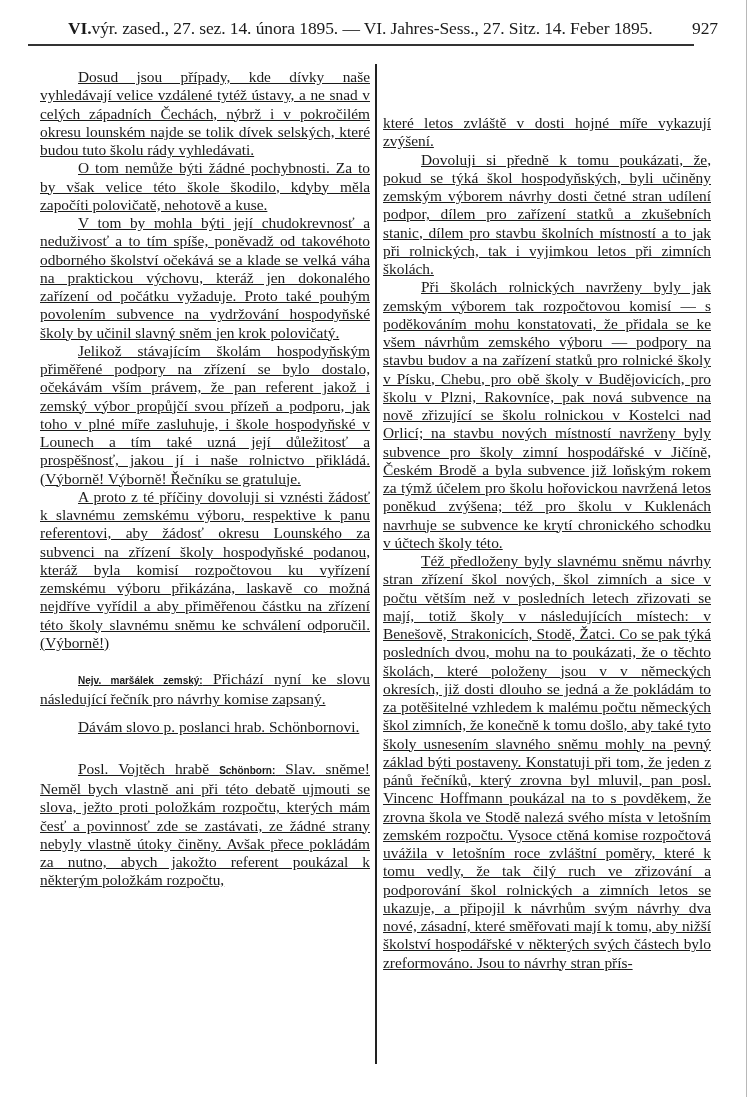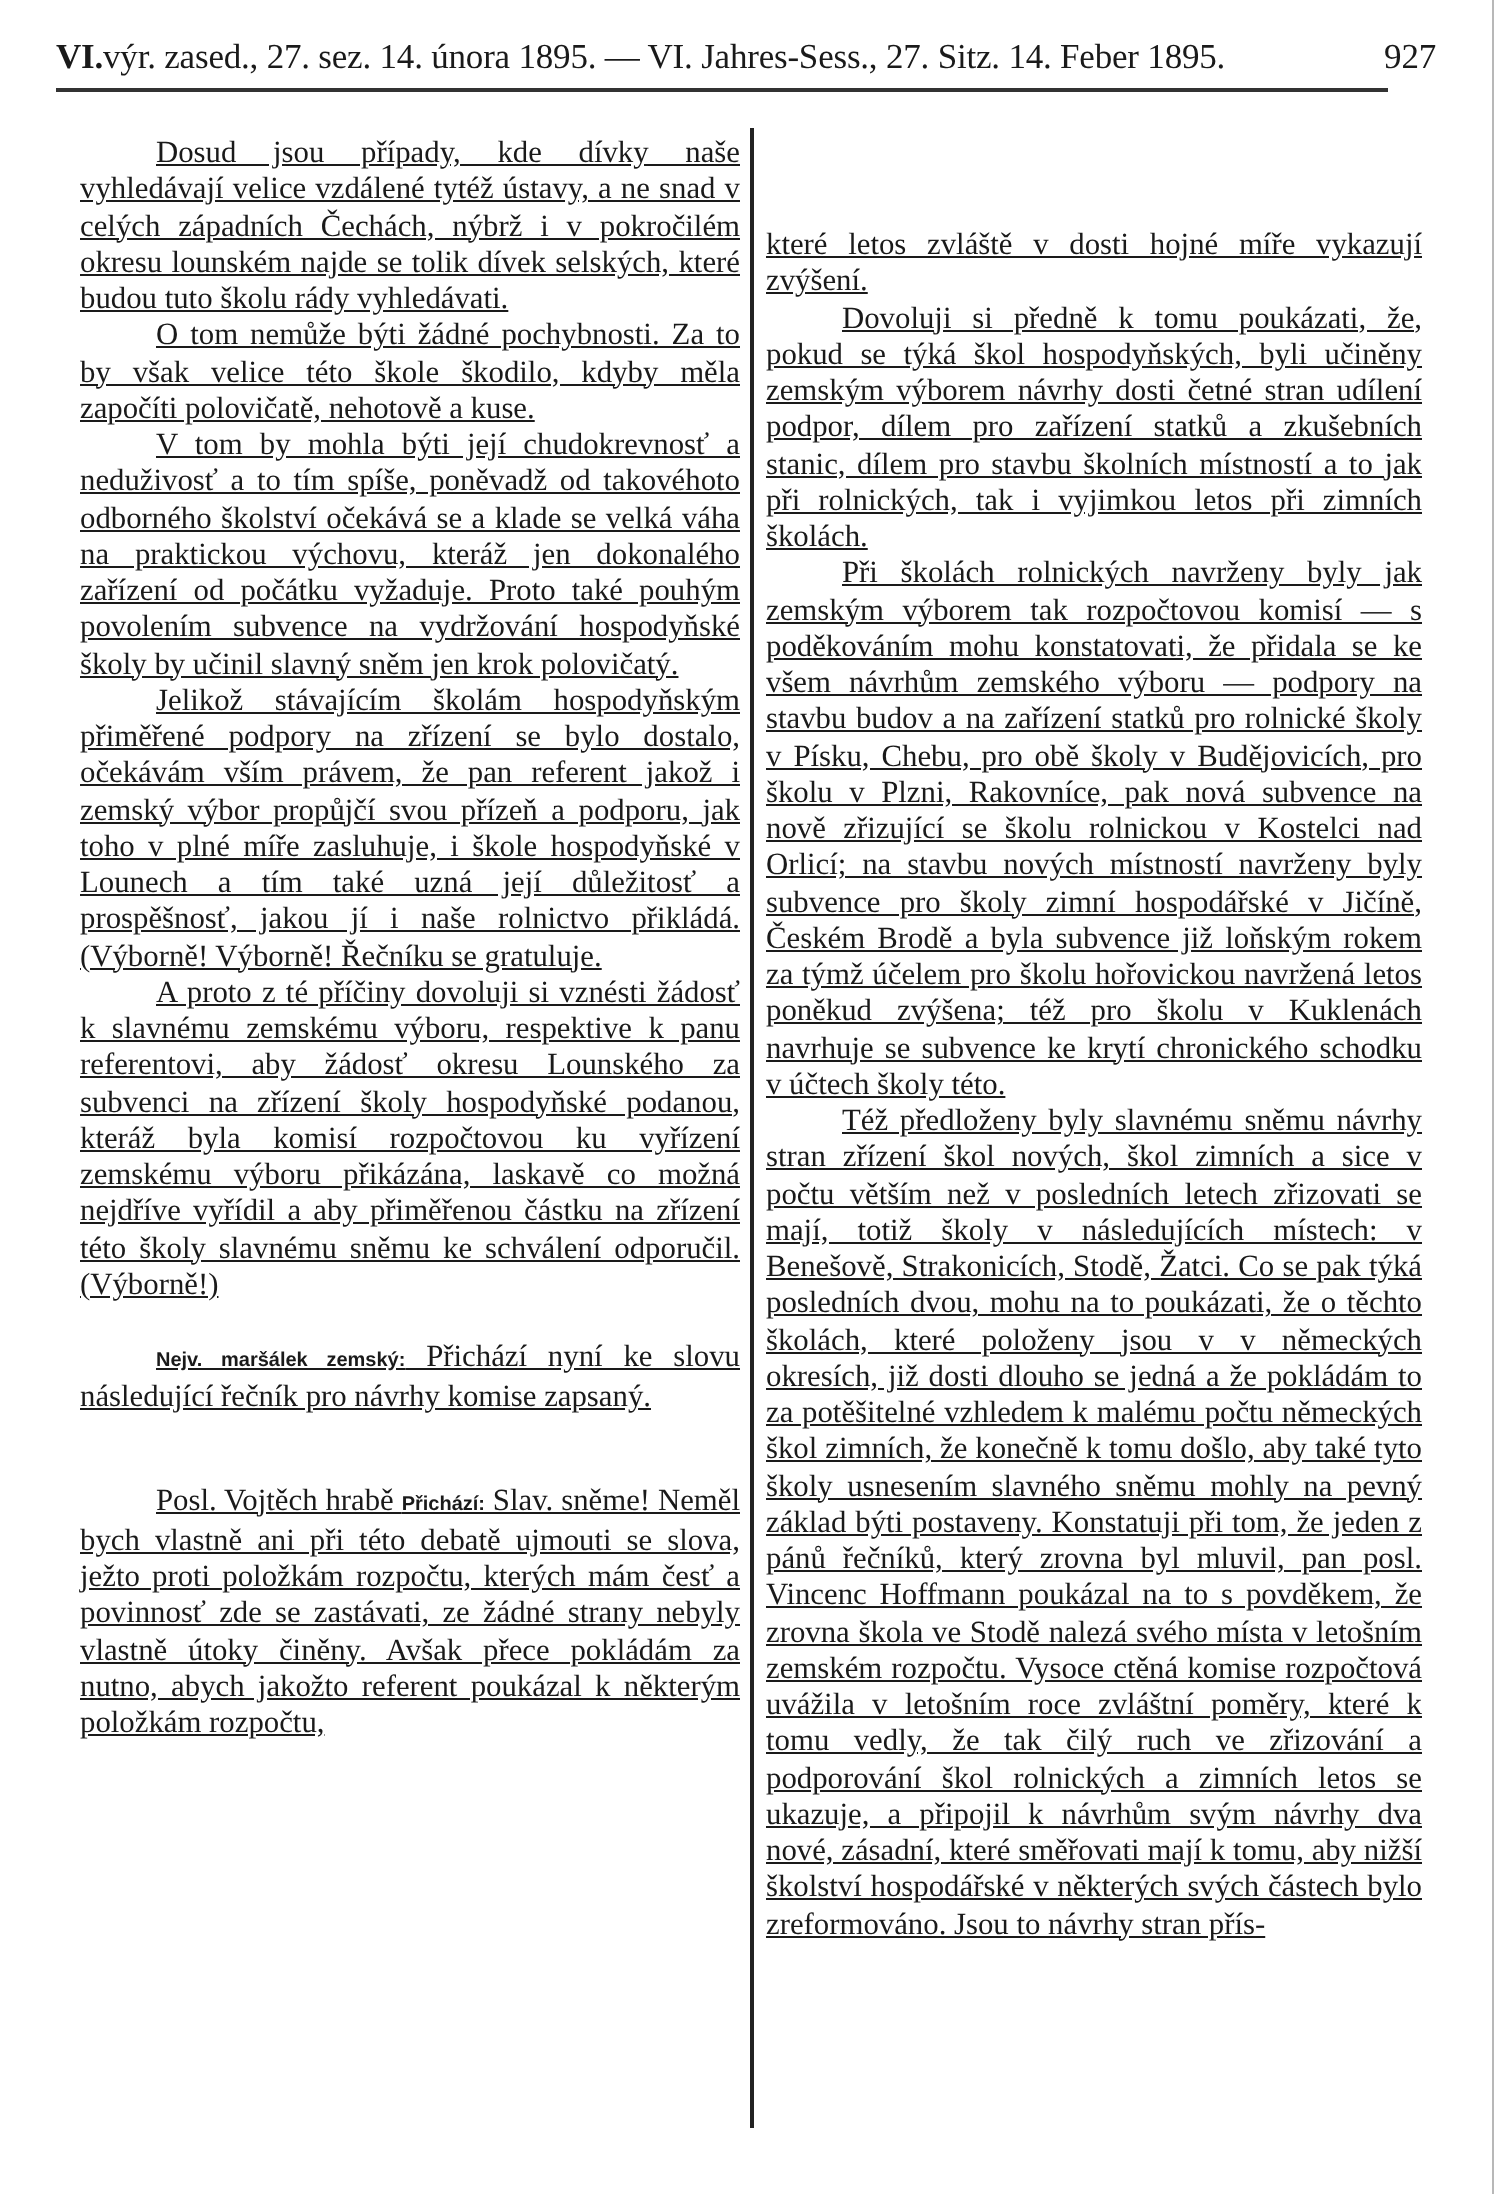--- a/index.html
+++ b/index.html
@@ -9,21 +9,21 @@
       font-family: "DejaVu Serif", "Liberation Serif", serif;
     }
     .right-edge {
       position: absolute; left: 746px; top: 0; width: 1px; height: 1097px; background: #b8b8b8;
     }
     .header {
       position: absolute; left: 28px; top: 18px; width: 690px; height: 24px;
       font-family: "Liberation Serif", serif; font-size: 17.5px; letter-spacing: -0.1px;
       display: flex; align-items: baseline; white-space: nowrap;
     }
-    .header .bold-vi { font-weight: bold; }
+    .header .bold-vi { font-weight: bold; margin-left: 40px; }
     .header .page-num { margin-left: auto; }
     .header-rule {
       position: absolute; left: 28px; top: 44px; width: 666px; height: 2px; background: #333;
     }
     .column {
       position: absolute; top: 68px; width: 330px;
       font-family: "Liberation Serif", serif; font-size: 15.4px; line-height: 18.25px;
       text-align: justify;
     }
     .col-left { left: 40px; }
@@ -51,22 +51,23 @@
 
 <div class="column col-left">
   <p>Dosud jsou případy, kde dívky naše vyhledávají velice vzdálené tytéž ústavy, a ne snad v celých západních Čechách, nýbrž i v pokročilém okresu lounském najde se tolik dívek selských, které budou tuto školu rády vyhledávati.</p>
   <p>O tom nemůže býti žádné pochybnosti. Za to by však velice této škole škodilo, kdyby měla započíti polovičatě, nehotově a kuse.</p>
   <p>V tom by mohla býti její chudokrevnosť a neduživosť a to tím spíše, poněvadž od takovéhoto odborného školství očekává se a klade se velká váha na praktickou výchovu, kteráž jen dokonalého zařízení od počátku vyžaduje. Proto také pouhým povolením subvence na vydržování hospodyňské školy by učinil slavný sněm jen krok polovičatý.</p>
   <p>Jelikož stávajícím školám hospodyňským přiměřené podpory na zřízení se bylo dostalo, očekávám vším právem, že pan referent jakož i zemský výbor propůjčí svou přízeň a podporu, jak toho v plné míře zasluhuje, i škole hospodyňské v Lounech a tím také uzná její důležitosť a prospěšnosť, jakou jí i naše rolnictvo přikládá. (Výborně! Výborně! Řečníku se gratuluje.</p>
   <p>A proto z té příčiny dovoluji si vznésti žádosť k slavnému zemskému výboru, respektive k panu referentovi, aby žádosť okresu Lounského za subvenci na zřízení školy hospodyňské podanou, kteráž byla komisí rozpočtovou ku vyřízení zemskému výboru přikázána, laskavě co možná nejdříve vyřídil a aby přiměřenou částku na zřízení této školy slavnému sněmu ke schválení odporučil. (Výborně!)</p>
   <div class="gap"></div>
   <p><span class="speaker">Nejv. maršálek zemský:</span><span> Přichází nyní ke slovu následující řečník pro návrhy komise zapsaný.</span></p>
   <div class="gap" style="height:9px"></div>
+  <p>Dávám slovo p. poslanci hrab. Schönbornovi.</p>
   <div class="gap-lg"></div>
-  <p><span>Posl. Vojtěch hrabě </span><span class="speaker">Přichází:</span><span> Slav. sněme! Neměl bych vlastně ani při této debatě ujmouti se slova, ježto proti položkám rozpočtu, kterých mám česť a povinnosť zde se zastávati, ze žádné strany nebyly vlastně útoky činěny. Avšak přece pokládám za nutno, abych jakožto referent poukázal k některým položkám rozpočtu,</span></p>
+  <p><span>Posl. Vojtěch hrabě </span><span class="speaker">Schönborn:</span><span> Slav. sněme! Neměl bych vlastně ani při této debatě ujmouti se slova, ježto proti položkám rozpočtu, kterých mám česť a povinnosť zde se zastávati, ze žádné strany nebyly vlastně útoky činěny. Avšak přece pokládám za nutno, abych jakožto referent poukázal k některým položkám rozpočtu,</span></p>
 </div>
 
 <div class="divider"></div>
 
 <div class="column col-right">
   <p class="noindent">které letos zvláště v dosti hojné míře vykazují zvýšení.</p>
   <p>Dovoluji si předně k tomu poukázati, že, pokud se týká škol hospodyňských, byli učiněny zemským výborem návrhy dosti četné stran udílení podpor, dílem pro zařízení statků a zkušebních stanic, dílem pro stavbu školních místností a to jak při rolnických, tak i vyjimkou letos při zimních školách.</p>
   <p>Při školách rolnických navrženy byly jak zemským výborem tak rozpočtovou komisí — s poděkováním mohu konstatovati, že přidala se ke všem návrhům zemského výboru — podpory na stavbu budov a na zařízení statků pro rolnické školy v Písku, Chebu, pro obě školy v Budějovicích, pro školu v Plzni, Rakovníce, pak nová subvence na nově zřizující se školu rolnickou v Kostelci nad Orlicí; na stavbu nových místností navrženy byly subvence pro školy zimní hospodářské v Jičíně, Českém Brodě a byla subvence již loňským rokem za týmž účelem pro školu hořovickou navržená letos poněkud zvýšena; též pro školu v Kuklenách navrhuje se subvence ke krytí chronického schodku v účtech školy této.</p>
   <p>Též předloženy byly slavnému sněmu návrhy stran zřízení škol nových, škol zimních a sice v počtu větším než v posledních letech zřizovati se mají, totiž školy v následujících místech: v Benešově, Strakonicích, Stodě, Žatci. Co se pak týká posledních dvou, mohu na to poukázati, že o těchto školách, které položeny jsou v v německých okresích, již dosti dlouho se jedná a že pokládám to za potěšitelné vzhledem k malému počtu německých škol zimních, že konečně k tomu došlo, aby také tyto školy usnesením slavného sněmu mohly na pevný základ býti postaveny. Konstatuji při tom, že jeden z pánů řečníků, který zrovna byl mluvil, pan posl. Vincenc Hoffmann poukázal na to s povděkem, že zrovna škola ve Stodě nalezá svého místa v letošním zemském rozpočtu. Vysoce ctěná komise rozpočtová uvážila v letošním roce zvláštní poměry, které k tomu vedly, že tak čilý ruch ve zřizování a podporování škol rolnických a zimních letos se ukazuje, a připojil k návrhům svým návrhy dva nové, zásadní, které směřovati mají k tomu, aby nižší školství hospodářské v některých svých částech bylo zreformováno. Jsou to návrhy stran přís-</p>
 </div>

